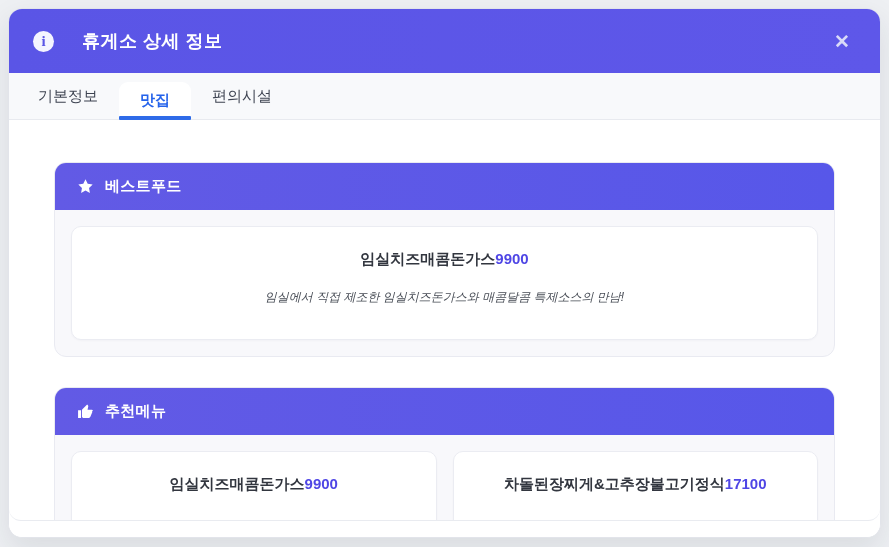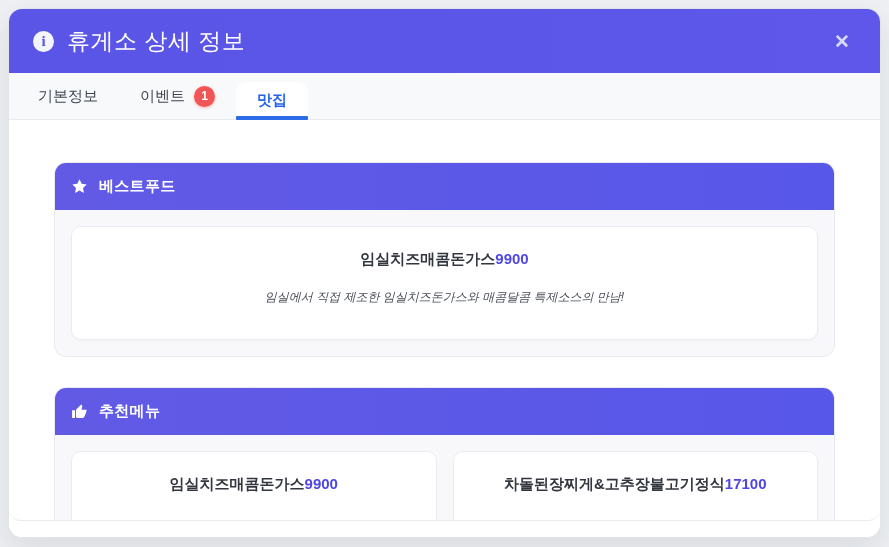--- a/index.html
+++ b/index.html
@@ -34,21 +34,21 @@
     height:64px;flex:0 0 64px;
     background:linear-gradient(90deg,var(--purple),var(--purple2));
     display:flex;align-items:center;padding:0 24px;color:#fff;
   }
   .info-icon{
     width:21px;height:21px;border-radius:50%;background:#f4f4ff;
     color:var(--purple);font-family:"Liberation Serif",serif;
     font-weight:bold;font-size:15px;line-height:21px;text-align:center;
     flex:0 0 21px;
   }
-  .modal-title{font-size:23px;font-weight:normal;margin-left:13px;letter-spacing:.5px;}
+  .modal-title{font-size:18px;font-weight:bold;margin-left:28px;letter-spacing:.5px;}
   .close-btn{
     margin-left:auto;background:none;border:none;cursor:pointer;
     color:#d9daf8;font-size:19px;font-weight:bold;line-height:1;padding:4px 6px;
   }
   
   .tab-bar{
     height:47px;flex:0 0 47px;background:var(--tabbar-bg);
     border-bottom:1px solid #e8eaef;display:flex;align-items:stretch;padding:0 8px;
   }
   .tab{
@@ -73,21 +73,21 @@
     padding:42px 45px 0;border-bottom:1px solid #e9ebf0;
     border-radius:0 0 12px 12px;
   }
   .modal-footer{height:16px;flex:0 0 16px;background:#fff;}
   
   .section{
     border:1px solid #e9eaf1;border-radius:12px;background:var(--section-bg);
     overflow:hidden;margin-bottom:30px;
   }
   .section-header{
-    height:47px;display:flex;align-items:center;gap:11px;padding:0 16px;
+    height:47px;display:flex;align-items:center;gap:11px;padding:0 22px;
     background:linear-gradient(90deg,#625ae5,#5757e9);
     color:#fff;font-size:15px;font-weight:bold;letter-spacing:.3px;
   }
   .section-header svg{flex:0 0 auto;}
   .section-body{padding:16px;display:flex;gap:16px;align-items:stretch;}
   .menu-card{
     flex:1 1 0;background:#fff;border:1px solid #ebecf2;border-radius:10px;
     padding:21px 26px 26px;text-align:center;min-height:114px;
     box-shadow:0 1px 2px rgba(40,45,70,.03);
   }
@@ -106,27 +106,26 @@
   <div class="modal-header">
     <span class="info-icon">i</span>
     <span class="modal-title">휴게소 상세 정보</span>
     <button class="close-btn">✕</button>
   </div>
 
   <div class="tab-bar">
     <div class="tab">
       <span>기본정보</span>
     </div>
-    <div class="tab">
-      <span>이벤트</span>
-      <span class="badge">1</span>
-    </div>
     <div class="tab active">
       <span>맛집</span>
       <div class="tab-underline"></div>
+    </div>
+    <div class="tab">
+      <span>편의시설</span>
     </div>
   </div>
 
   <div class="modal-body">
 
     <div class="section">
       <div class="section-header">
         <svg width="17" height="17" viewBox="0 0 24 24" fill="#ffffff" aria-hidden="true">
           <path d="M12 1.8l3.1 6.4 7 1-5.1 4.9 1.2 7L12 17.8l-6.2 3.3 1.2-7L1.9 9.2l7-1z"></path>
         </svg>

